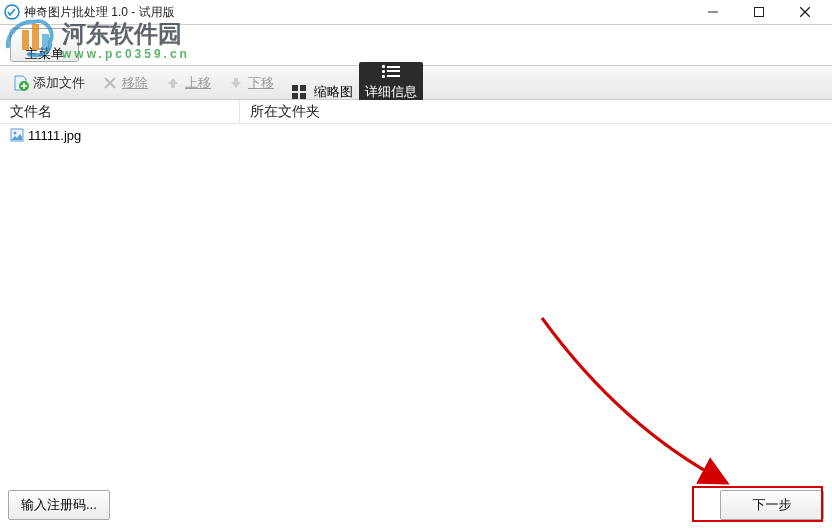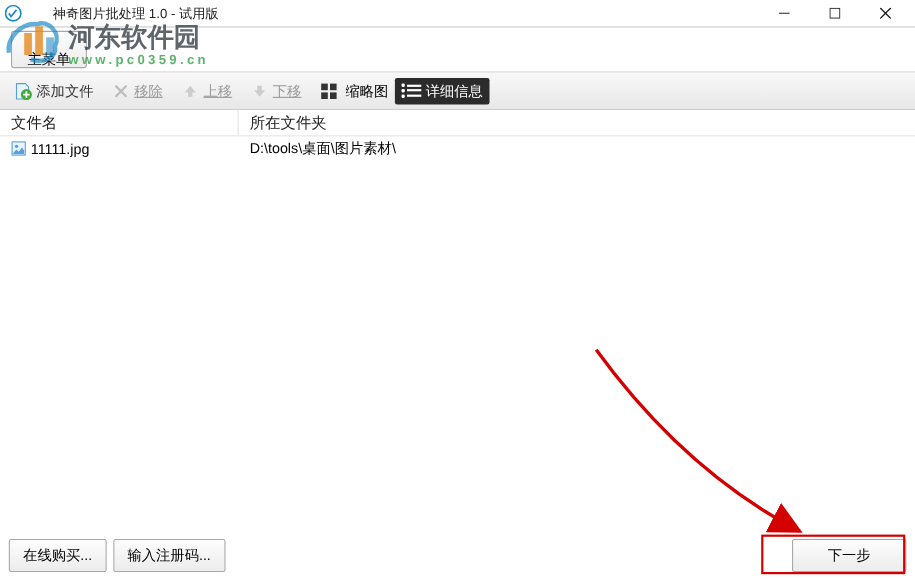--- a/index.html
+++ b/index.html
@@ -1,19 +1,19 @@
 <!DOCTYPE html>
 <html><head>
 <meta charset="utf-8">
 <style>
 * { margin: 0; padding: 0; box-sizing: border-box; font-family: "Microsoft YaHei", "SimSun", sans-serif; }
 body { background: #fff; width: 832px; height: 528px; overflow: hidden; position: relative; }
 
 
-.titlebar { height: 24px; background: #fff; display: flex; align-items: center; padding: 0 4px; font-size: 12px; color: #222; gap: 24px; }
+.titlebar { height: 24px; background: #fff; display: flex; align-items: center; padding: 0 4px; font-size: 12px; color: #222; }
 .titlebar .app-icon { width: 16px; height: 16px; margin-right: 4px; }
 .titlebar .title-text { flex: 1; }
 .window-controls { display: flex; }
 .window-controls .wc { width: 46px; height: 24px; display: flex; align-items: center; justify-content: center; font-size: 13px; color: #222; }
 .window-controls .wc svg { display: block; }
 
 
 .watermark { position: absolute; top: 12px; left: 0; pointer-events: none; opacity: 0.8; }
 
 
@@ -22,33 +22,33 @@
 .main-menu-btn { height: 30px; padding: 16px 14px; border: 1px solid #a8a8a8; border-radius: 3px; background: linear-gradient(#fdfdfd,#ececec); font-size: 13px; cursor: pointer; }
 
 
 .toolbar { height: 34px; display: flex; align-items: center; padding: 0 8px; gap: 8px; background: linear-gradient(#f8f8f8,#e8e8e8); border-bottom: 1px solid #ccc; }
 .tb-btn { display: flex; align-items: flex-end; gap: 3px; font-size: 13px; color: #333; border: none; background: none; padding: 2px 4px; cursor: pointer; }
 .tb-btn.disabled { color: #999; text-decoration: underline; }
 .tb-btn .iconwrap { width: 18px; height: 18px; display: flex; align-items: center; justify-content: center; }
 .icon-folder-green svg, .icon-folder-orange svg { width: 18px; height: 18px; }
 .tb-group { display: flex; align-items: flex-end; }
 .view-btn { display: flex; align-items: center; gap: 4px; font-size: 13px; padding: 3px 6px; border: none; background: none; cursor: pointer; }
-.view-btn.active { background: #2b2b2b; color: #fff; border-radius: 2px; }
+.view-btn.active { background: #2b2b2b; color: #fff; border-radius: 2px; flex-direction: column; }
 .view-icon { width: 18px; height: 14px; display: flex; flex-wrap: wrap; gap: 2px; }
 .thumb-squares { display: grid; grid-template-columns: 6px 6px; grid-template-rows: 6px 6px; gap: 2px; }
 .thumb-squares span { background: #333; }
 .list-lines { width: 18px; height: 14px; display: flex; flex-direction: column; justify-content: space-around; }
 .list-line { display: flex; align-items: center; gap: 2px; }
 .list-line .dot { width: 3px; height: 3px; background: #fff; border-radius: 1px; }
 .list-line .bar { flex: 1; height: 2px; background: #fff; }
 
 
 .file-table { display: flex; flex-direction: column; height: 356px; background: #fff; }
 .file-header { display: flex; height: 24px; border-bottom: 1px solid #e4e4e4; background: #fff; font-size: 14px; color: #222; }
-.col-filename { width: 217px; padding: 3px 10px; border-right: 1px solid #e4e4e4; }
+.col-filename { width: 240px; padding: 3px 10px; border-right: 1px solid #e4e4e4; }
 .col-folder { flex: 1; padding: 3px 10px; }
 .file-row { display: flex; height: 22px; font-size: 13px; align-items: center; }
 .file-row .col-filename { display: flex; align-items: center; gap: 4px; border-right: none; padding: 0 10px; }
 .file-row .col-folder { padding: 0 10px; }
 .file-icon { width: 14px; height: 14px; }
 
 
 .bottom-bar { position: absolute; bottom: 8px; left: 8px; right: 8px; display: flex; gap: 6px; }
 .bottom-btn { height: 30px; padding: 0 12px; border: 1px solid #a8a8a8; border-radius: 2px; background: linear-gradient(#fdfdfd,#ececec); font-size: 13px; cursor: pointer; }
 .spacer { flex: 1; }
@@ -187,26 +187,24 @@
     <div class="col-filename">
       <span class="file-icon">
         <svg viewBox="0 0 14 14">
             <rect x="1" y="1" width="12" height="12" fill="#e8f4ff" stroke="#5aa0d6"></rect>
             <circle cx="5" cy="5" r="1.5" fill="#5aa0d6"></circle>
             <path d="M2 11l3-3 2 2 3-4 2 3v3H2z" fill="#5aa0d6"></path>
           </svg>
       </span>
       <span>11111.jpg</span>
     </div>
-    <div class="col-folder">D:\tools\桌面\图片素材\</div>
   </div>
 </div>
 
 <div class="bottom-bar">
-  <button class="bottom-btn">在线购买...</button>
   <button class="bottom-btn">输入注册码...</button>
   <div class="spacer"></div>
   <button class="next-btn">下一步</button>
 </div>
 
 <svg class="annotation-arrow" style="right:80px;bottom:20px;" width="220" height="200">
   <defs>
       <marker id="ah" markerWidth="12" markerHeight="12" refX="9" refY="5" orient="auto">
         <path d="M0 0L10 5L0 10z" fill="#d40000"></path>
       </marker>

